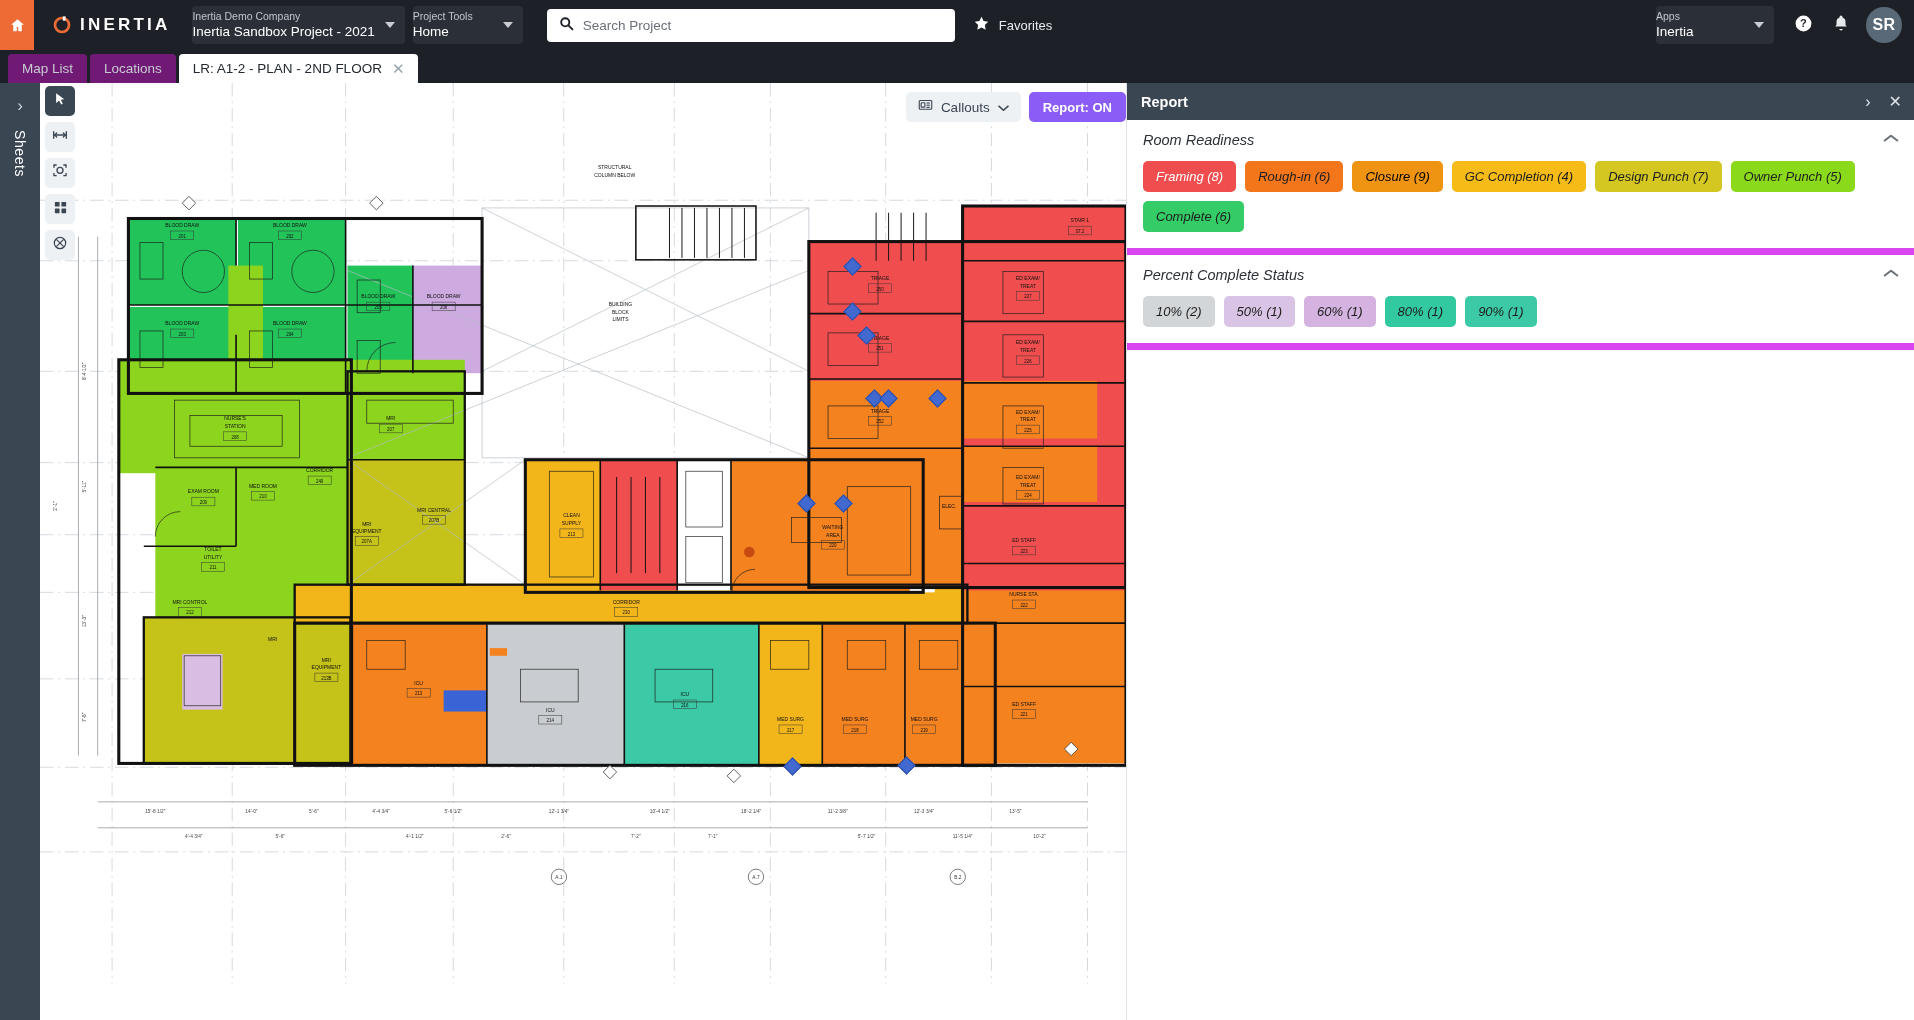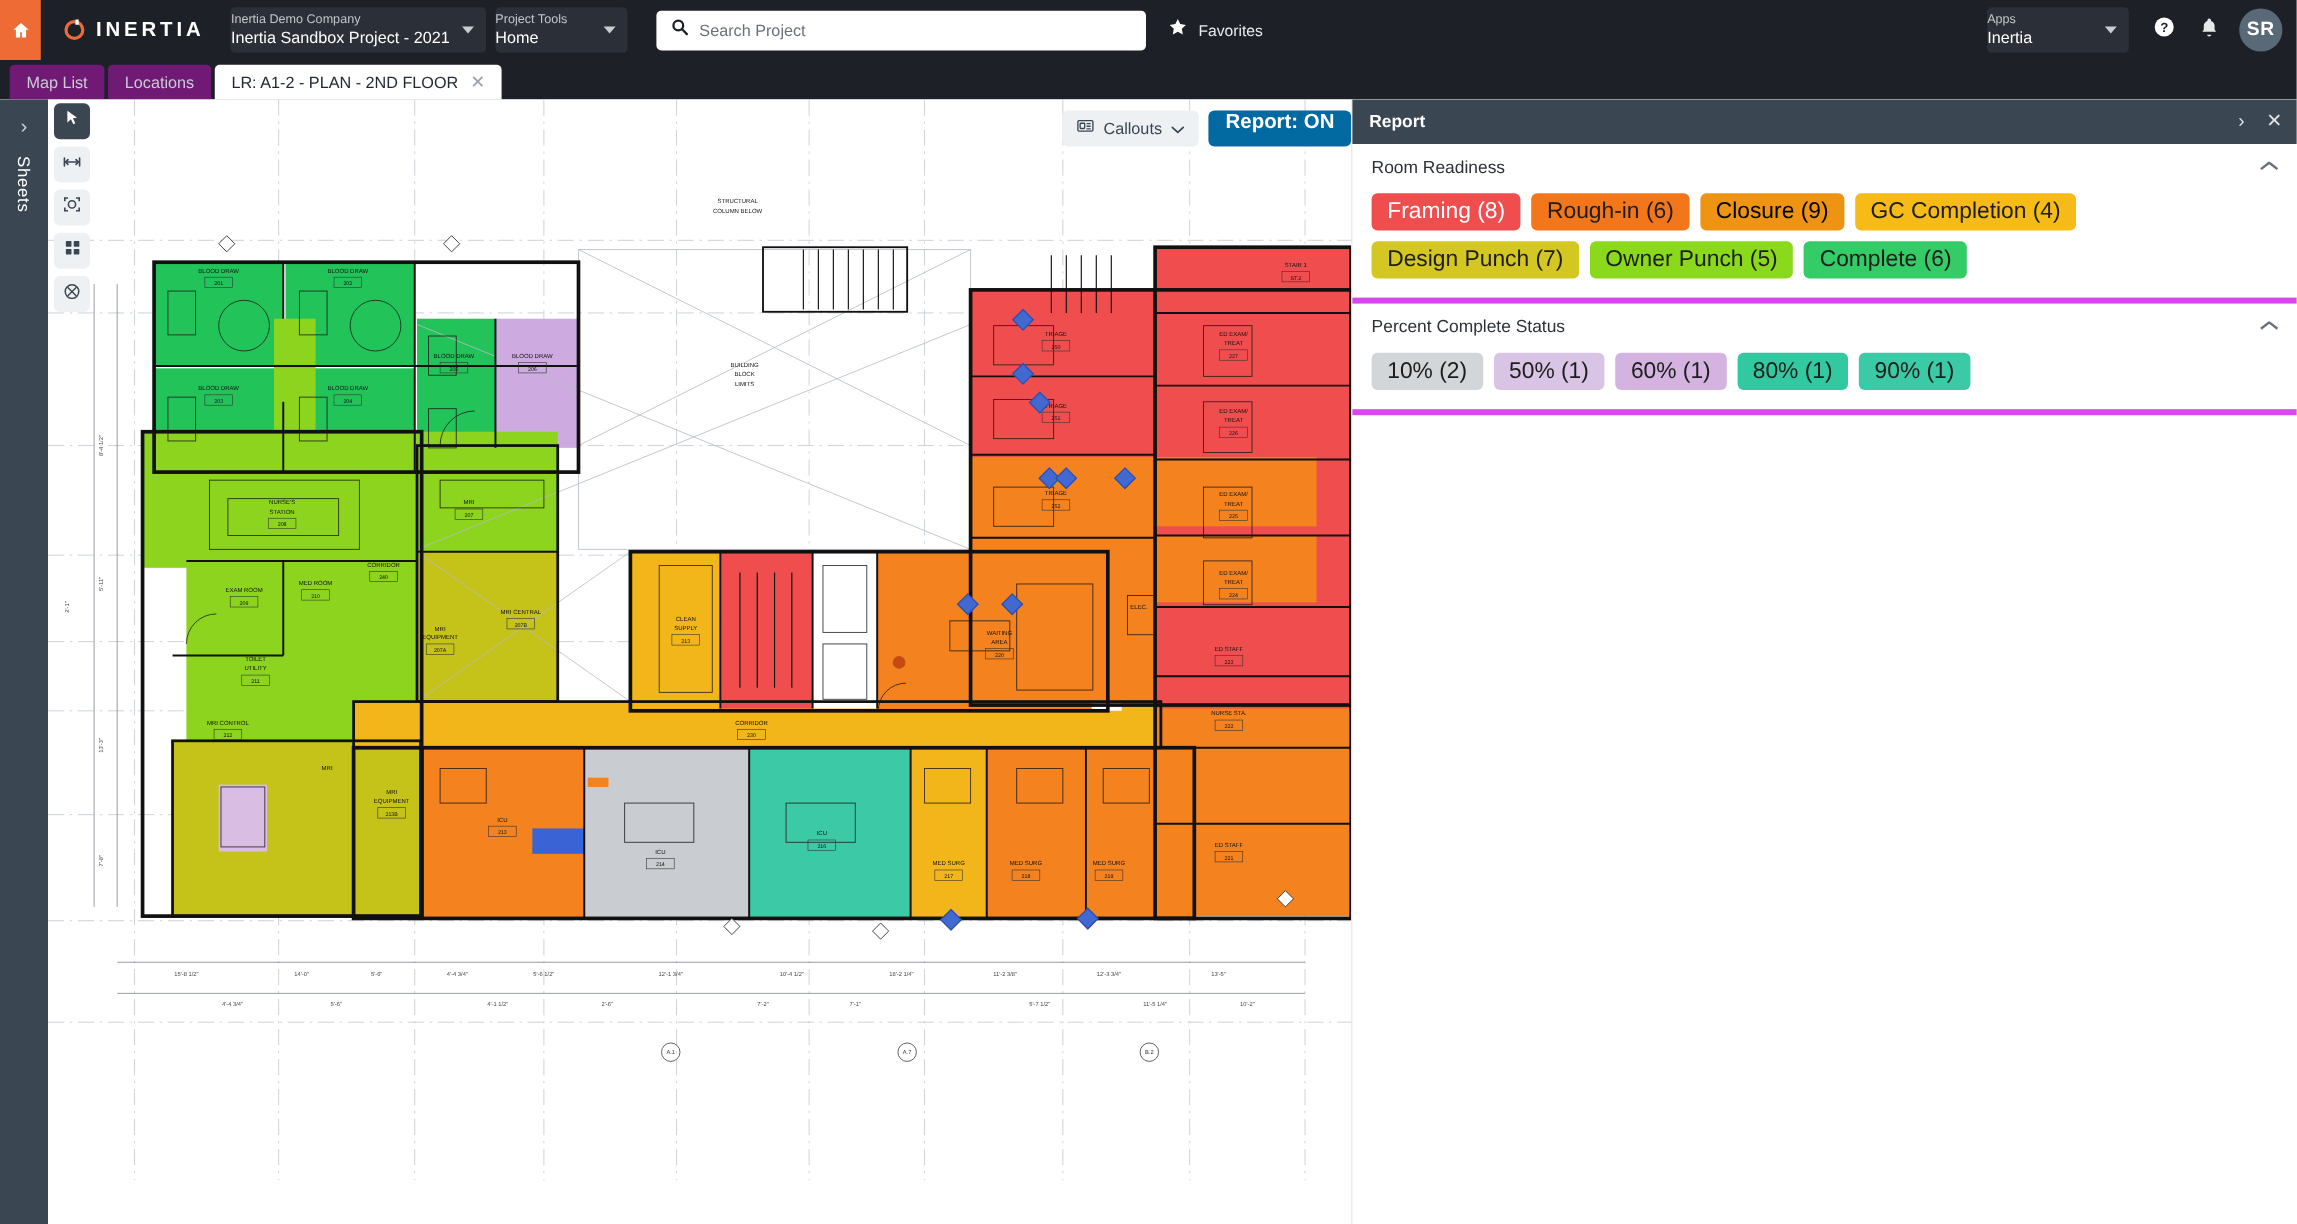--- a/index.html
+++ b/index.html
@@ -157,24 +157,24 @@
   .callouts-btn {
     height: 30px; border-radius: 5px;
     background: #eef1f4;
     display: flex; align-items: center; gap: 8px;
     padding: 0 12px;
     font-size: 13.5px; color: #3b4653;
     cursor: pointer;
   }
   .report-btn {
     height: 30px; border-radius: 5px;
-    background: #0369a1; color: #fff;
-    display: flex; 
+    background: #8b5cf6; color: #fff;
+    display: flex; align-items: center;
     padding: 0 14px;
-    font-size: 17px; font-weight: 600;
+    font-size: 13px; font-weight: 600;
     cursor: pointer;
   }
 
   .plan-canvas { position: absolute; inset: 0; }
 
   
   .report-panel {
     width: 788px; height: 937px;
     flex: 0 0 788px;
     background: #ffffff;
@@ -187,42 +187,42 @@
     padding: 0 14px;
     color: #fff; position: relative;
   }
   .report-head .rtitle { font-size: 14.5px; font-weight: 700; }
   .report-head .rh-icons {
     position: absolute; right: 12px; top: 0; height: 37px;
     display: flex; align-items: center; gap: 18px;
   }
   .rh-ico { color: #dfe4e9; font-size: 16px; cursor: pointer; line-height: 1; }
 
-  .report-section { border-bottom: 5px solid #d946ef; padding: 12px 16px 16px; }
+  .report-section { border-bottom: 7px solid #d946ef; padding: 12px 16px 16px; font-style: italic; }
   .section-head {
     display: flex; align-items: center; justify-content: space-between;
     margin-bottom: 13px;
   }
   .section-title { font-size: 14.5px; color: #2c3137; }
   .collapse-caret {
     width: 14px; height: 9px; position: relative; cursor: pointer;
   }
   .collapse-caret::before, .collapse-caret::after {
     content: ""; position: absolute; top: 4px; width: 9px; height: 1.6px;
     background: #6a7078;
   }
   .collapse-caret::before { left: 0; transform: rotate(-38deg); transform-origin: left center; }
   .collapse-caret::after  { right: 0; transform: rotate(38deg); transform-origin: right center; }
 
   .badge-row { display: flex; flex-wrap: wrap; gap: 9px; }
   .badge {
     height: 31px; border-radius: 5px;
     display: flex; align-items: center;
     padding: 0 13px;
-    font-size: 19px; white-space: nowrap;
+    font-size: 13px; white-space: nowrap;
     cursor: pointer;
   }
   .diamond {
     position: absolute; width: 13px; height: 13px;
     background: #4169d0; transform: rotate(45deg);
     border: 1px solid #2e4ea8;
   }
 </style>
 </head>
 <body>

